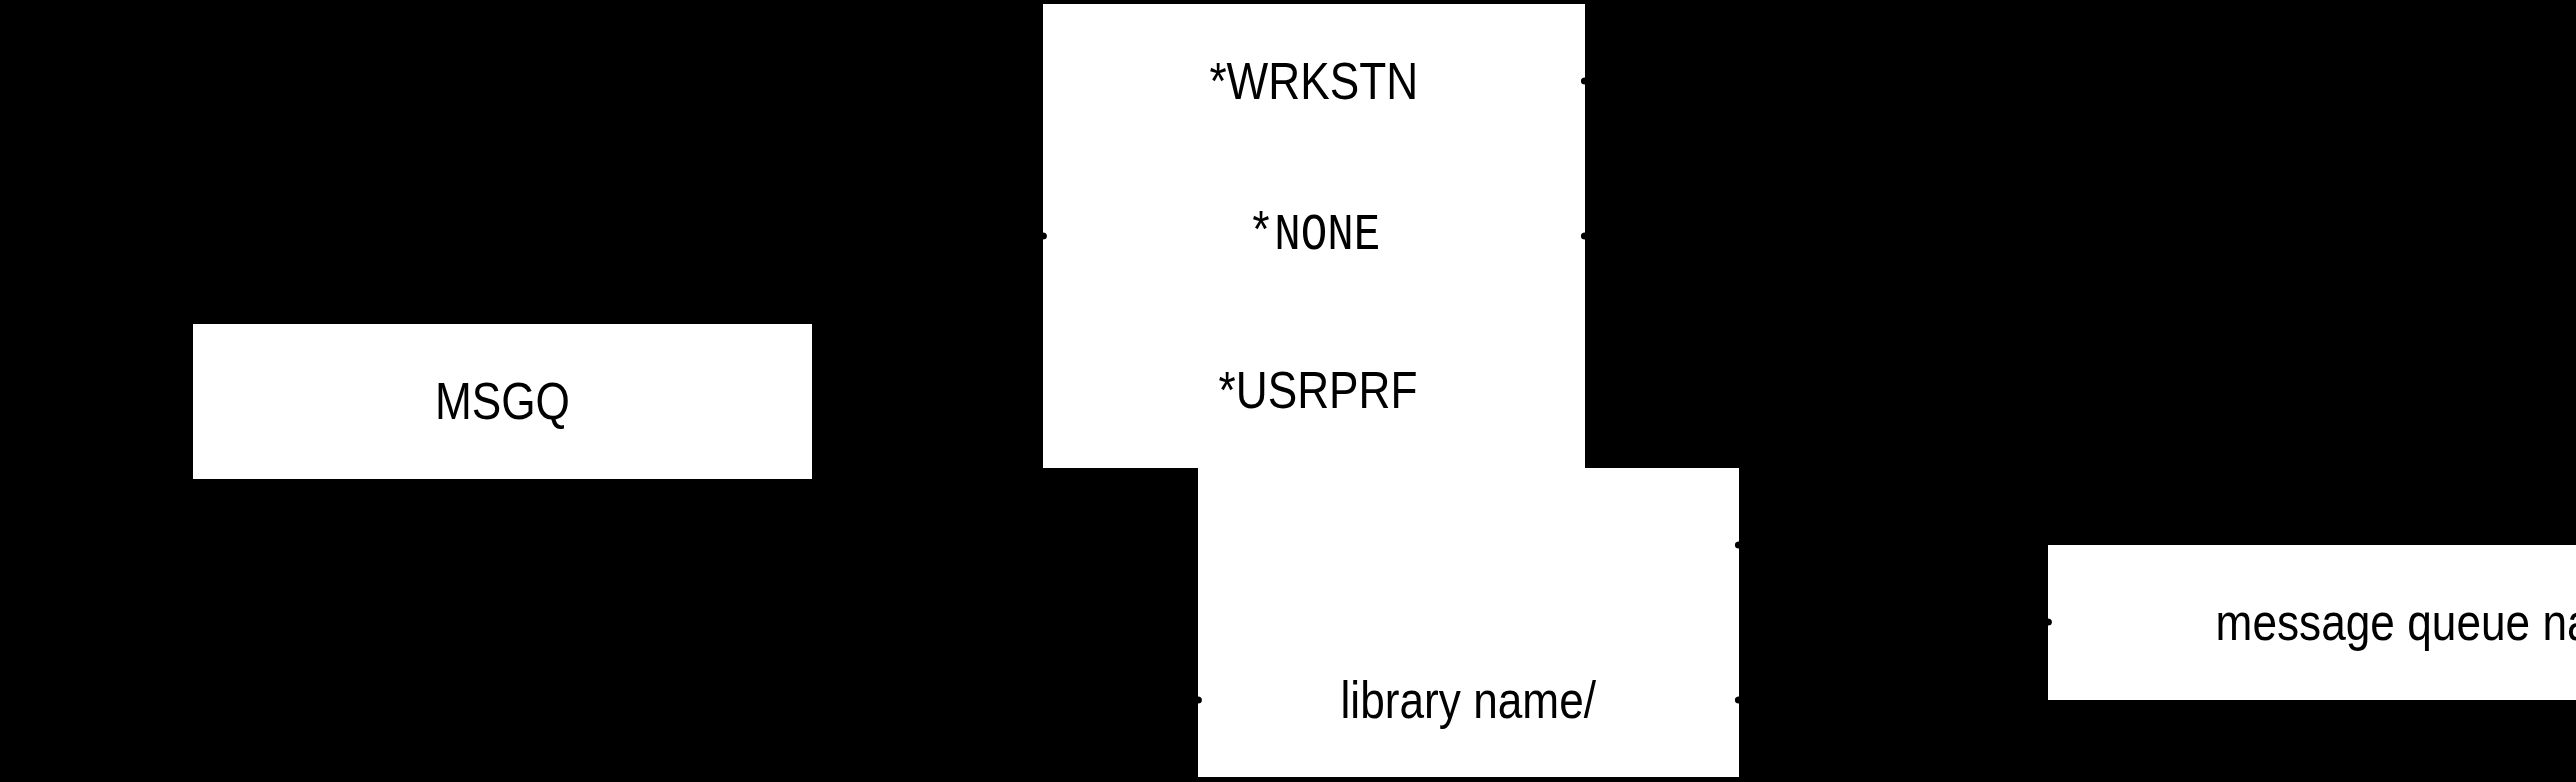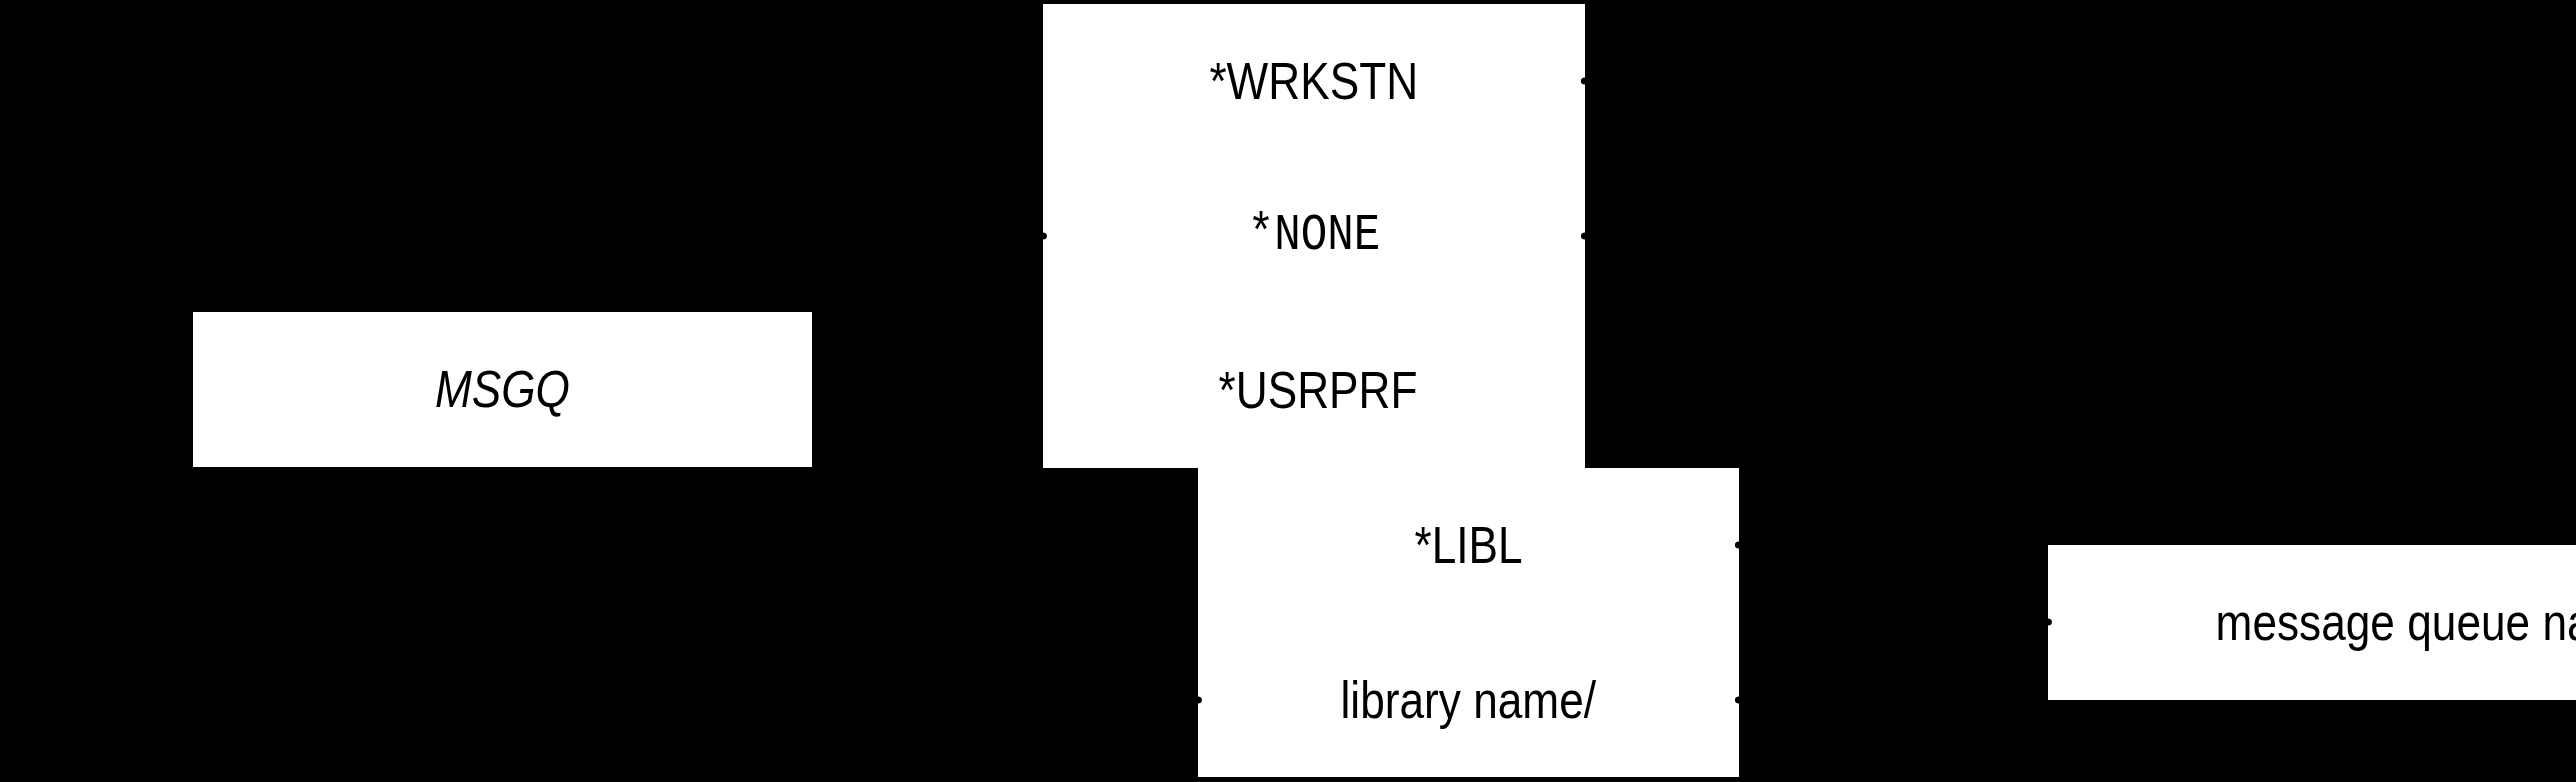--- a/index.html
+++ b/index.html
@@ -43,42 +43,39 @@
     background: #000000;
     border-radius: 50%;
     transform: translate(-50%, -50%);
   }
 </style>
 </head>
 <body>
 
 <div id="canvas">
 
-  <div class="box" style="left:193px; top:312px; width:619px; height:155px;font-style:italic;">
+  <div class="box" style="left:193px; top:324px; width:619px; height:155px;">
     <div class="row-label" style="top:77px;">
       <span>MSGQ</span>
     </div>
   </div>
 
   <div class="box" style="left:1043px; top:4.1px; width:542px; height:464px;">
     <div class="row-label" style="top:77px;">
       <span>*WRKSTN</span>
     </div>
     <div class="row-label" style="top:232px;font-family:Liberation Mono, monospace;">
       <span>*NONE</span>
     </div>
     <div class="row-label" style="top:386px;padding-left:9px;">
       <span>*USRPRF</span>
     </div>
   </div>
 
   <div class="box" style="left:1198px; top:468px; width:541px; height:309px;">
-    <div class="row-label" style="top:77px;">
-      <span>*LIBL</span>
-    </div>
     <div class="row-label" style="top:232px;">
       <span>library name/</span>
     </div>
   </div>
 
   <div class="box" style="left:2048px; top:545px; width:773px; height:155px;">
     <div class="row-label" style="top:77px;">
       <span>message queue name</span>
     </div>
   </div>

